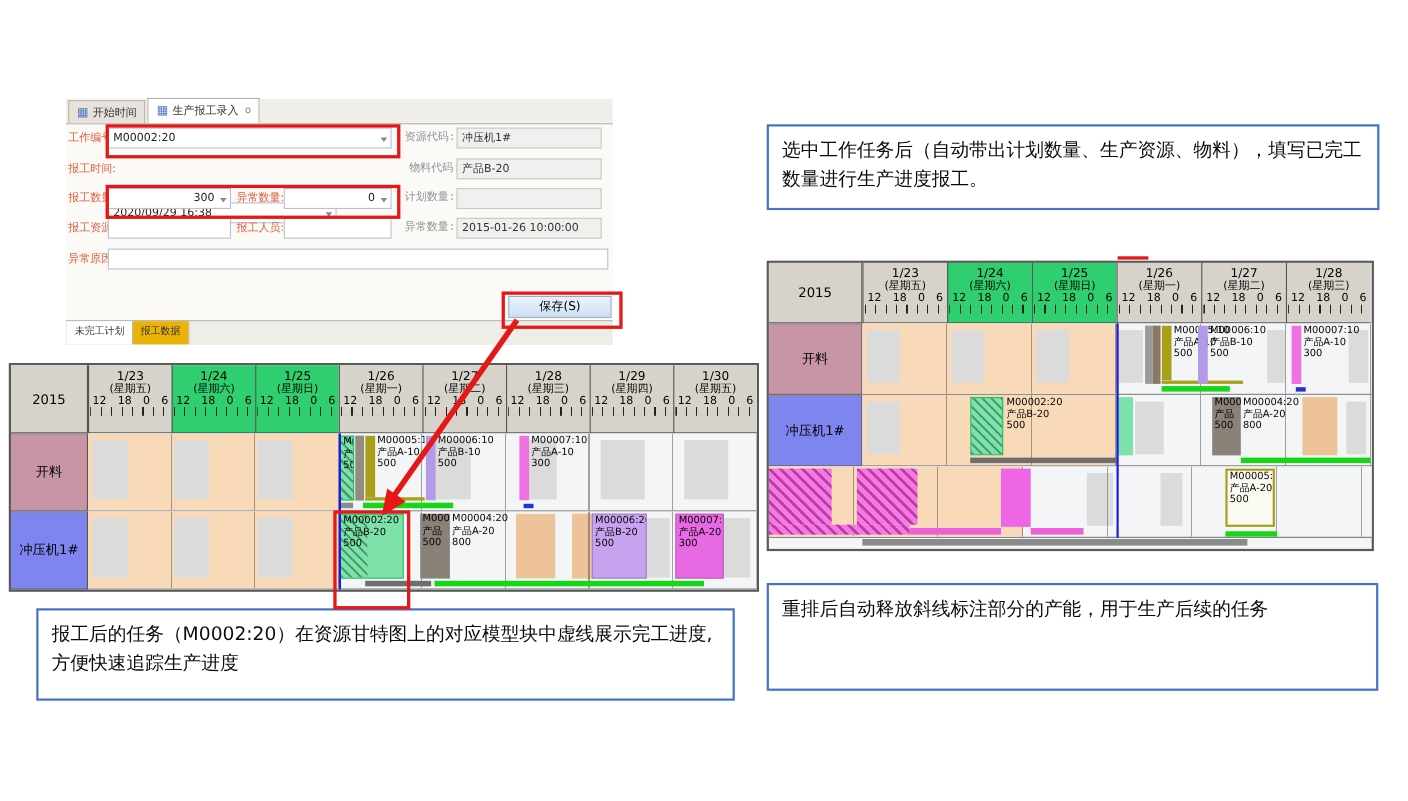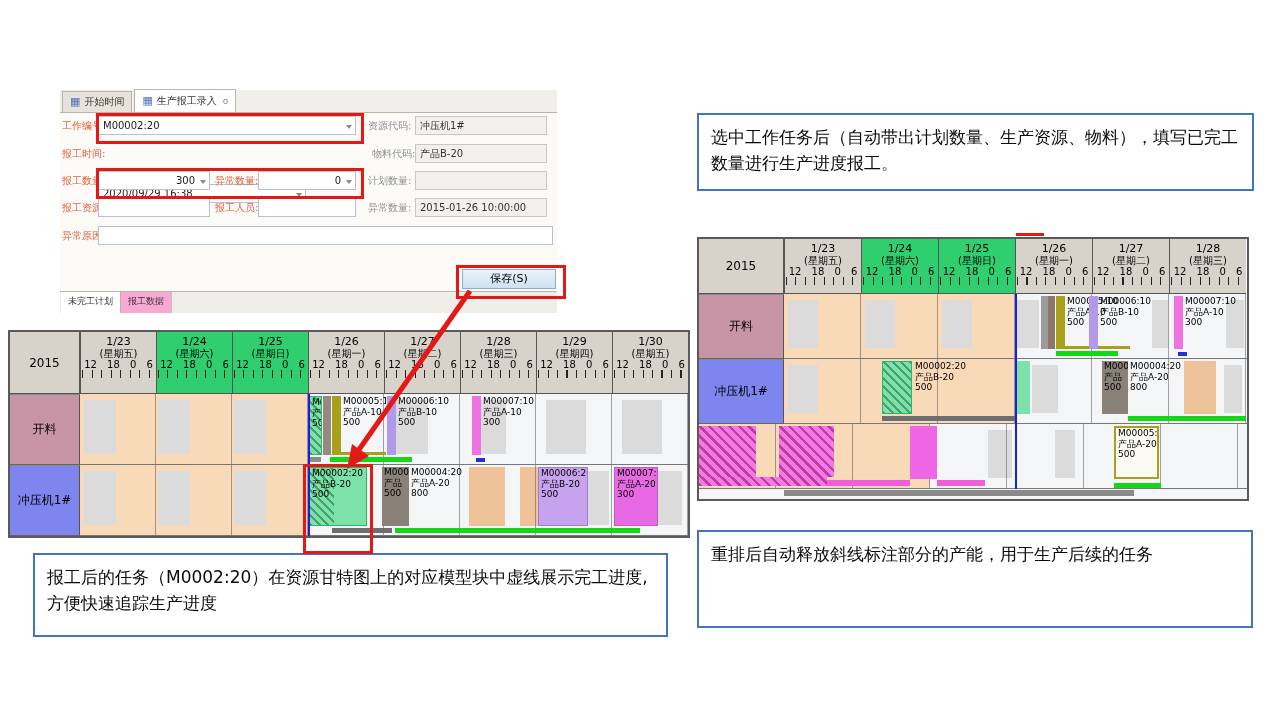--- a/index.html
+++ b/index.html
@@ -9,33 +9,33 @@
   #form-panel{position:absolute;left:60px;top:90px;width:497px;height:222px;background:#fbfaf7;
               border-bottom:1px solid #c9c7c2;font-size:10px;}
   .tabbar{position:absolute;left:0;top:0;right:0;height:22px;background:#f1efe9;
           border-bottom:1px solid #b9b5ad;display:flex;align-items:flex-end;padding-left:2px;}
   .tab{height:20px;display:flex;align-items:center;gap:4px;padding:0 7px;margin-right:2px;
        border:1px solid #b9b5ad;border-bottom:none;background:#e7e3dc;font-size:10px;color:#333;}
   .tab.active{background:#ffffff;height:22px;}
   .grid-icon{color:#4a74c0;font-size:11px;line-height:10px;}
   .tab-close{color:#888;font-size:9px;margin-left:2px;}
   .f-label{position:absolute;color:#e2603c;font-size:10px;white-space:nowrap;line-height:19px;}
-  .f-label.gray{color:#8f9194;}
+  .f-label.gray{color:#8f9194;font-family:Liberation Mono, monospace;}
   .f-input{position:absolute;height:19px;background:#fff;border:1px solid #b6c2ce;font-size:10px;
            line-height:17px;padding:0 4px;box-sizing:border-box;color:#222;white-space:nowrap;overflow:hidden;}
   .f-input.ro{background:#f1f0ee;border-color:#c9c7c3;color:#333;}
   .f-input.num{text-align:right;padding-right:14px;}
   .caret{position:absolute;right:3px;top:8px;width:0;height:0;border-left:3px solid transparent;
          border-right:3px solid transparent;border-top:4px solid #888;}
   .save-btn{position:absolute;left:402px;top:179px;width:94px;height:20px;box-sizing:border-box;
             background:linear-gradient(#eaf2fb,#cfe0f2);border:1px solid #93aecb;font-size:11px;
             text-align:center;line-height:18px;cursor:pointer;}
   .btabs{position:absolute;left:0;right:0;top:201px;height:21px;border-top:1px solid #b9b5ad;
          background:#efede8;display:flex;align-items:stretch;padding-left:1px;}
-  .btab{padding:3px 7px 0 7px;font-size:9px;border-right:1px solid #c5c2bb;background:#f9a8d4;color:#333;}
+  .btab{padding:3px 7px 0 7px;font-size:9px;border-right:1px solid #c5c2bb;background:#eab308;color:#333;}
   .btab.active{background:#ffffff;border-right:1px solid #b9b5ad;}
   
   .gantt{position:absolute;background:#f3f5f7;border:2px solid #5a5a5a;}
   .g-hdr{display:flex;}
   .g-year{display:flex;align-items:center;justify-content:center;background:#d7d3cb;
           border-right:1px solid #555;border-bottom:1px solid #555;font-size:12px;box-sizing:border-box;}
   .g-day{border-left:1px solid #555;border-bottom:1px solid #555;background:#d7d3cb;text-align:center;
          overflow:hidden;box-sizing:border-box;}
   .g-day.wknd{background:#2fce6e;}
   .g-date{font-size:11px;line-height:13px;margin-top:3px;}

